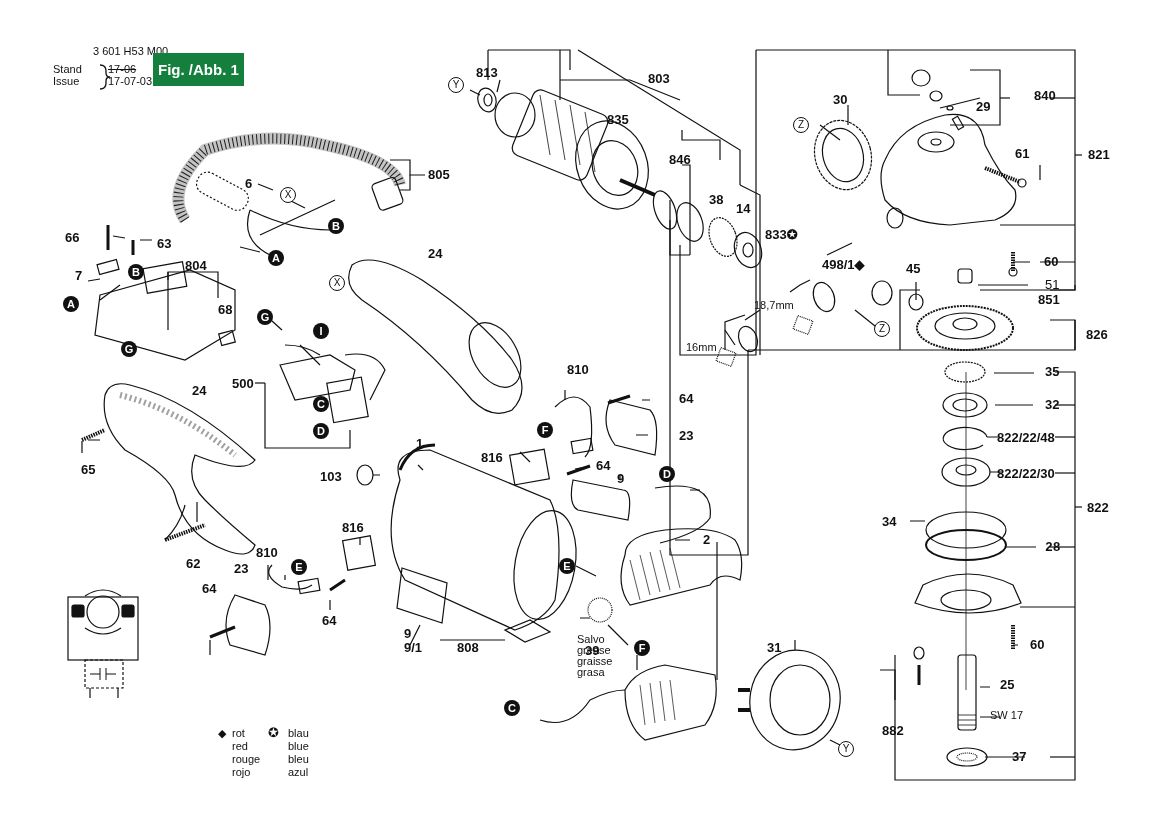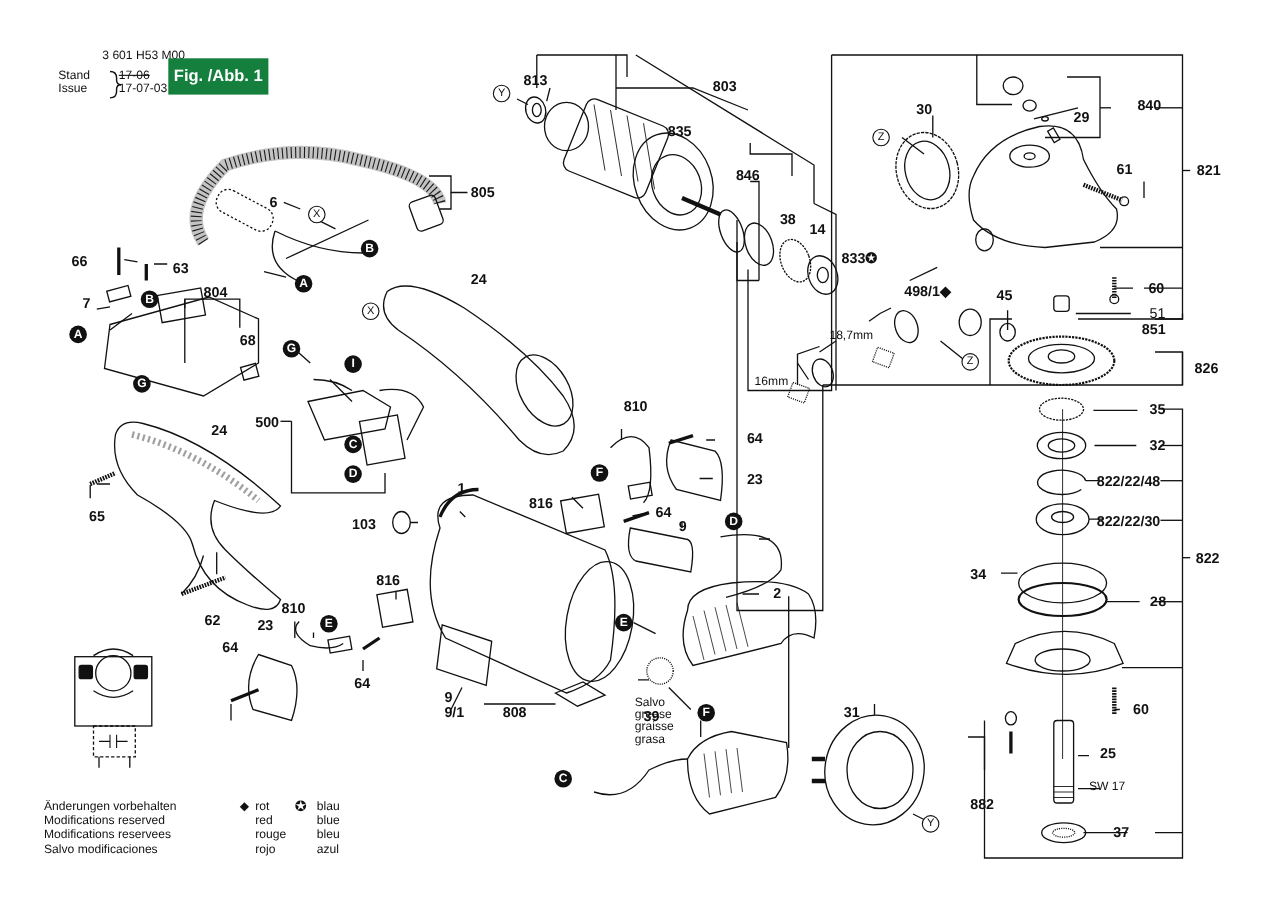--- a/index.html
+++ b/index.html
@@ -328,26 +328,20 @@
 <div class="ref" style="left:634px;top:640px;">F</div>
 <div class="ref" style="left:504px;top:700px;">C</div>
 
 <div class="refo" style="left:448px;top:77px;">Y</div>
 <div class="refo" style="left:280px;top:187px;">X</div>
 <div class="refo" style="left:329px;top:275px;">X</div>
 <div class="refo" style="left:793px;top:117px;">Z</div>
 <div class="refo" style="left:874px;top:321px;">Z</div>
 <div class="refo" style="left:838px;top:741px;">Y</div>
 
-<div class="legend">
-  <div>Änderungen vorbehalten</div>
-  <div>Modifications reserved</div>
-  <div>Modifications reservees</div>
-  <div>Salvo modificaciones</div>
-</div>
 <div class="lcol" style="left:218px;top:727px;">◆</div>
 <div class="lcol" style="left:232px;top:727px;">
   <div>rot</div>
   <div>red</div>
   <div>rouge</div>
   <div>rojo</div>
 </div>
 <div class="lcol" style="left:268px;top:726px;font-size:13px;">✪</div>
 <div class="lcol" style="left:288px;top:727px;">
   <div>blau</div>

